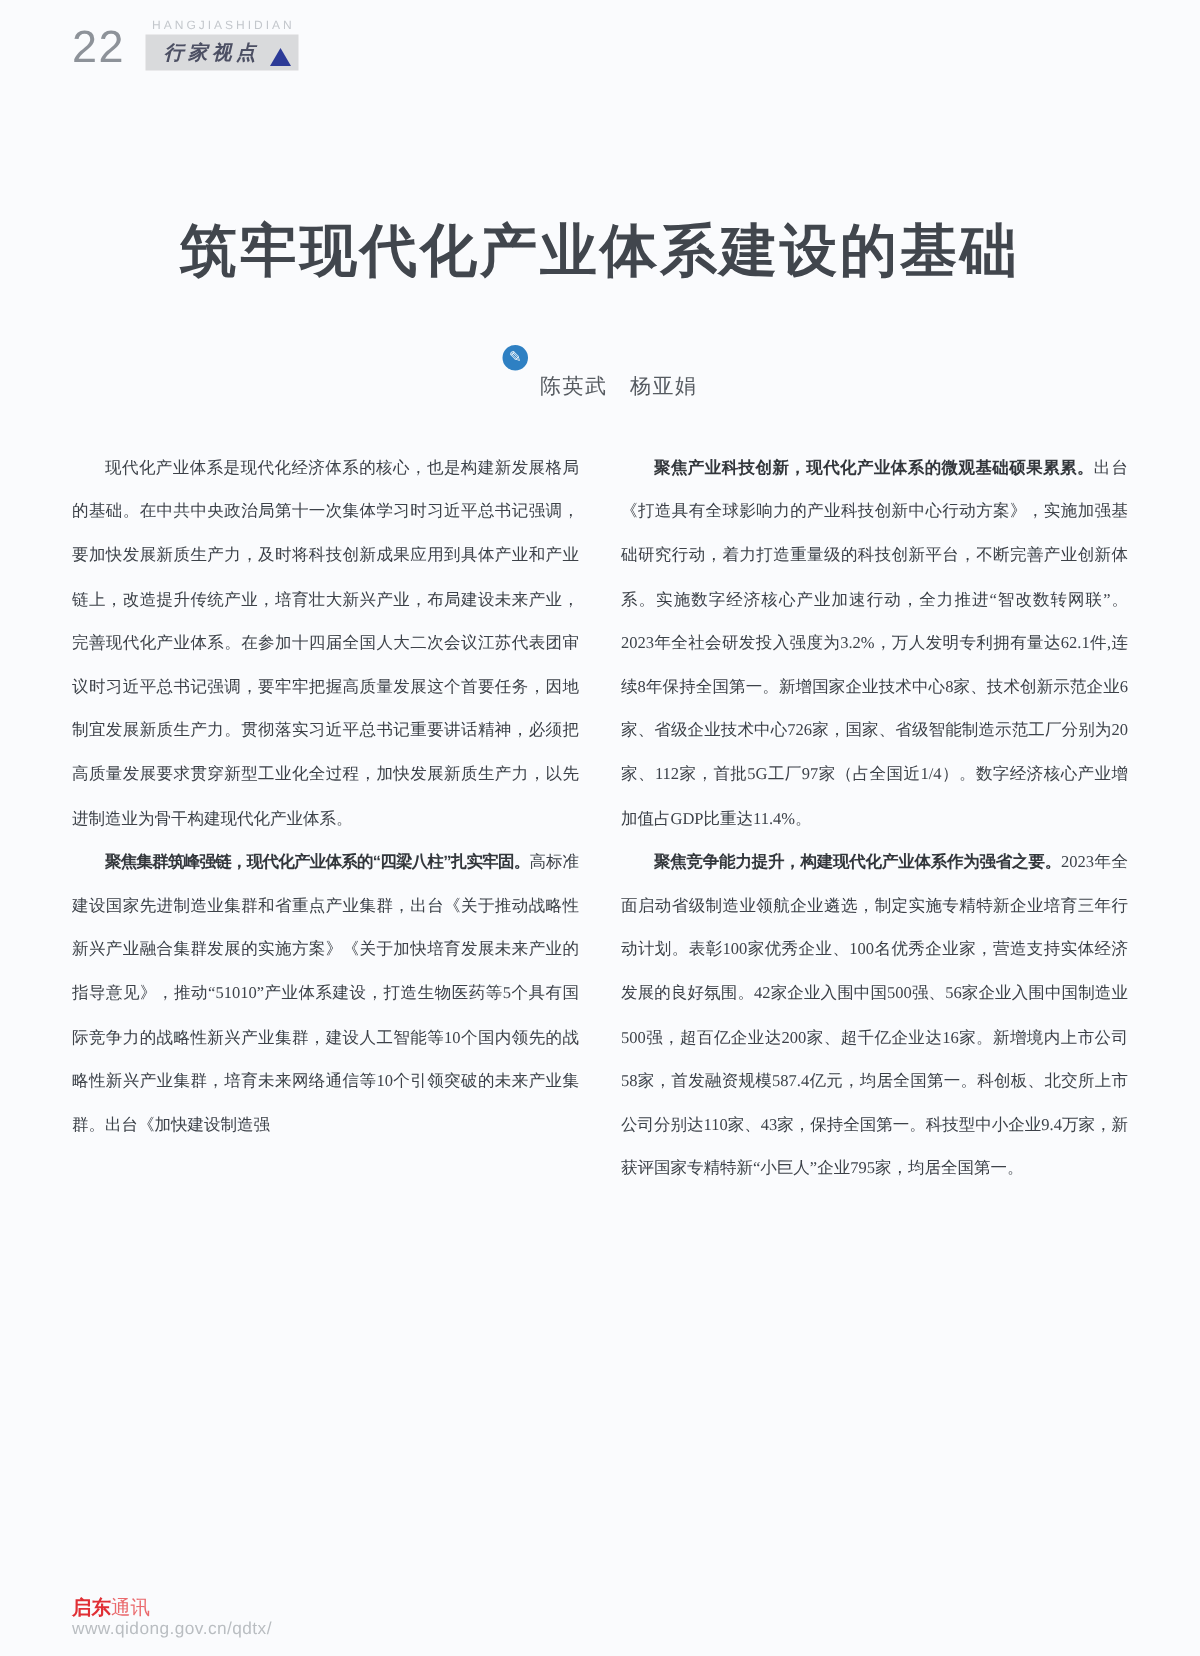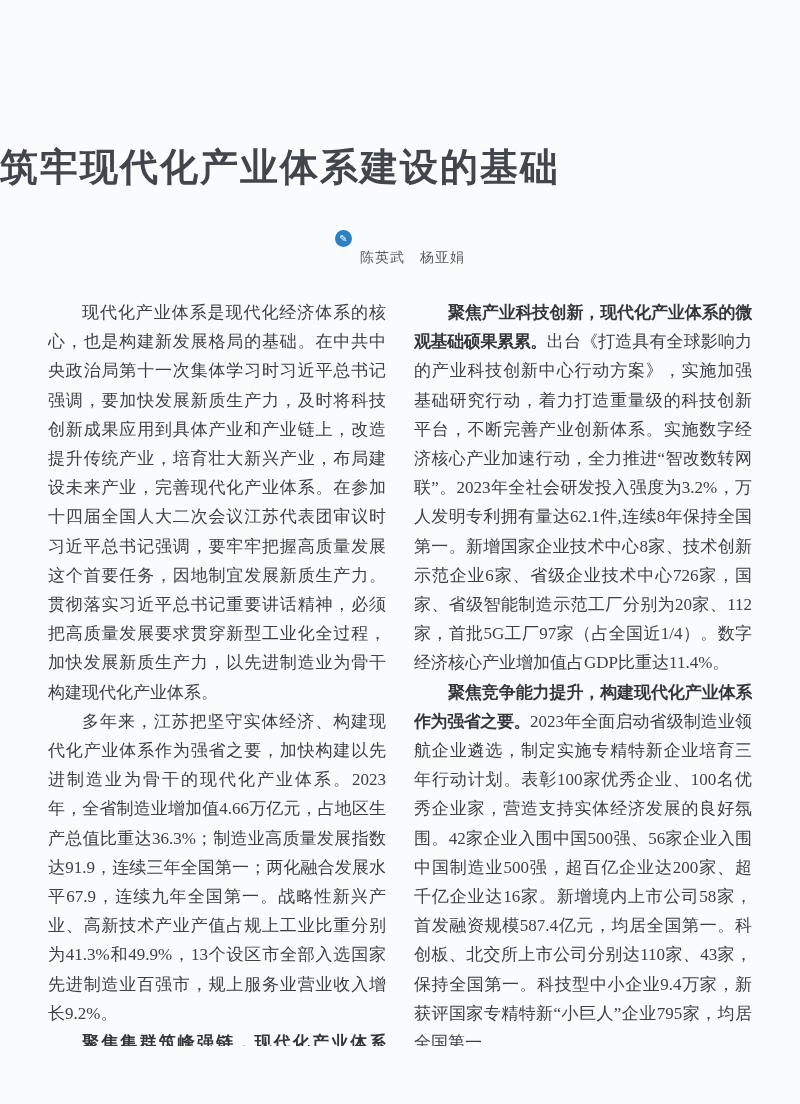--- a/index.html
+++ b/index.html
@@ -52,21 +52,21 @@
     width: 0; height: 0;
     border-left: 7px solid transparent;
     border-right: 7px solid transparent;
     border-bottom: 12px solid #2c3a97;
   }
 
   
   .title {
     position: absolute;
     top: 142px; left: 0; width: 100%;
-    text-align: left;
+    text-align: center;
     font-size: 38px;
     font-weight: 700;
     letter-spacing: 2px;
     color: #41464d;
   }
   .byline {
     position: absolute;
     top: 209px; left: 0; width: 100%;
     display: flex; justify-content: center; align-items: center; gap: 8px;
   }
@@ -93,21 +93,21 @@
     width: 704px; height: 748px;
     display: flex;
     justify-content: space-between;
     overflow: hidden;
   }
   .col {
     width: 338px; height: 100%;
     overflow: hidden;
   }
   .col p {
-    font-size: 17px;
+    font-size: 11px;
     line-height: 29.2px;
     text-align: justify;
     text-indent: 2em;
     color: #3c4148;
   }
   .col p.no-indent { text-indent: 0; }
   .col p .lead {
     font-family: "Liberation Sans", "DejaVu Sans", sans-serif;
     font-weight: 700;
     color: #33373c;
@@ -123,38 +123,53 @@
   .footer-logo { font-size: 13px; line-height: 16px; }
   .footer-logo .logo-bold { color: #e02f35; font-weight: 700; }
   .footer-logo .logo-light { color: #ea6a6d; }
   .footer-url { font-size: 11.5px; color: #b9bdc1; letter-spacing: 0.3px; }
 </style>
 </head>
 <body>
 
 <div class="page">
 
+  <div class="header">
+    <div class="page-number">22</div>
+    <div class="section-tag">
+      <div class="section-pinyin">HANGJIASHIDIAN</div>
+      <div class="section-box">
+        <span>行家视点</span>
+        <span class="section-triangle"></span>
+      </div>
+    </div>
+  </div>
 
   <h1 class="title">筑牢现代化产业体系建设的基础</h1>
 
   <div class="byline">
     <span class="pen-icon">✎</span>
     <span class="authors">陈英武　杨亚娟</span>
   </div>
 
   <div class="columns">
 
     <div class="col">
       <p><span class="lead"></span><span>现代化产业体系是现代化经济体系的核心，也是构建新发展格局的基础。在中共中央政治局第十一次集体学习时习近平总书记强调，要加快发展新质生产力，及时将科技创新成果应用到具体产业和产业链上，改造提升传统产业，培育壮大新兴产业，布局建设未来产业，完善现代化产业体系。在参加十四届全国人大二次会议江苏代表团审议时习近平总书记强调，要牢牢把握高质量发展这个首要任务，因地制宜发展新质生产力。贯彻落实习近平总书记重要讲话精神，必须把高质量发展要求贯穿新型工业化全过程，加快发展新质生产力，以先进制造业为骨干构建现代化产业体系。</span></p>
-      <p><span class="lead"></span><span>多年来，江苏把坚守实体经济、构建现代化产业体系作为强省之要，加快构建以先进制造业为骨干的现代化产业体系。2023年，全省制造业增加值4.66万亿元，占地区生产总值比重达36.3%；制造业高质量发展指数达91.9，连续三年全国第一；两化融合发展水平67.9，连续九年全国第一。战略性新兴产业、高新技术产业产值占规上工业比重分别为41.3%和49.9%，13个设区市全部入选国家先进制造业百强市，规上服务业营业收入增长9.2%。</span></p>
       <p><span class="lead">聚焦集群筑峰强链，现代化产业体系的“四梁八柱”扎实牢固。</span><span>高标准建设国家先进制造业集群和省重点产业集群，出台《关于推动战略性新兴产业融合集群发展的实施方案》《关于加快培育发展未来产业的指导意见》，推动“51010”产业体系建设，打造生物医药等5个具有国际竞争力的战略性新兴产业集群，建设人工智能等10个国内领先的战略性新兴产业集群，培育未来网络通信等10个引领突破的未来产业集群。出台《加快建设制造强</span></p>
     </div>
 
     <div class="col">
       <p><span class="lead">聚焦产业科技创新，现代化产业体系的微观基础硕果累累。</span><span>出台《打造具有全球影响力的产业科技创新中心行动方案》，实施加强基础研究行动，着力打造重量级的科技创新平台，不断完善产业创新体系。实施数字经济核心产业加速行动，全力推进“智改数转网联”。2023年全社会研发投入强度为3.2%，万人发明专利拥有量达62.1件,连续8年保持全国第一。新增国家企业技术中心8家、技术创新示范企业6家、省级企业技术中心726家，国家、省级智能制造示范工厂分别为20家、112家，首批5G工厂97家（占全国近1/4）。数字经济核心产业增加值占GDP比重达11.4%。</span></p>
       <p><span class="lead">聚焦竞争能力提升，构建现代化产业体系作为强省之要。</span><span>2023年全面启动省级制造业领航企业遴选，制定实施专精特新企业培育三年行动计划。表彰100家优秀企业、100名优秀企业家，营造支持实体经济发展的良好氛围。42家企业入围中国500强、56家企业入围中国制造业500强，超百亿企业达200家、超千亿企业达16家。新增境内上市公司58家，首发融资规模587.4亿元，均居全国第一。科创板、北交所上市公司分别达110家、43家，保持全国第一。科技型中小企业9.4万家，新获评国家专精特新“小巨人”企业795家，均居全国第一。</span></p>
 
     </div>
 
   </div>
 
+  <div class="footer">
+    <div class="footer-logo">
+      <span class="logo-bold">启东</span><span class="logo-light">通讯</span>
+    </div>
+    <div class="footer-url">www.qidong.gov.cn/qdtx/</div>
+  </div>
 
 </div>
 
 </body></html>

